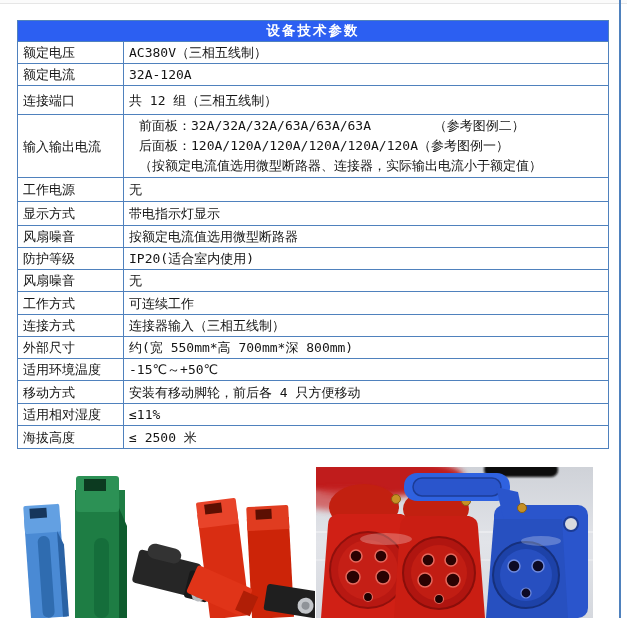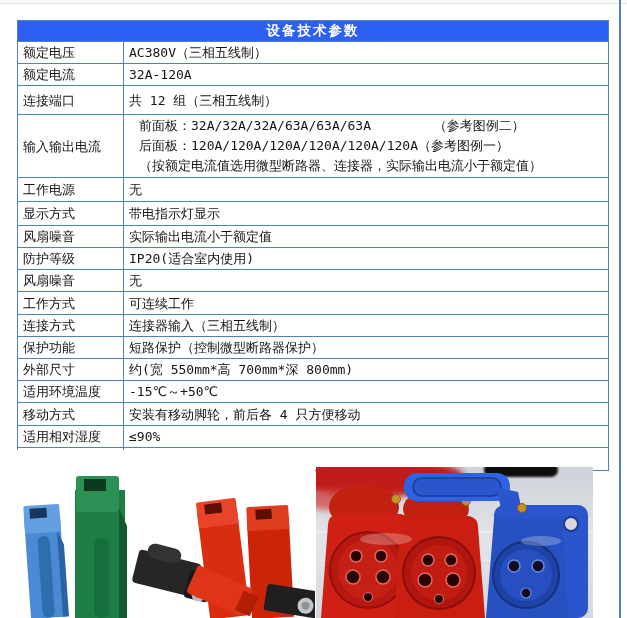--- a/index.html
+++ b/index.html
@@ -85,57 +85,53 @@
         <tr style="height: 24px;">
           <td class="label-cell">工作电源</td>
           <td class="value-cell">无</td>
         </tr>
         <tr style="height: 24px;">
           <td class="label-cell">显示方式</td>
           <td class="value-cell">带电指示灯显示</td>
         </tr>
         <tr style="height: 22px;">
           <td class="label-cell">风扇噪音</td>
-          <td class="value-cell">实际输出电流小于额定值</td>
+          <td class="value-cell">按额定电流值选用微型断路器</td>
         </tr>
         <tr style="height: 22px;">
           <td class="label-cell">防护等级</td>
           <td class="value-cell">IP20(适合室内使用)</td>
         </tr>
         <tr style="height: 22px;">
           <td class="label-cell">风扇噪音</td>
           <td class="value-cell">无</td>
         </tr>
         <tr style="height: 23px; margin-top: 20px;">
           <td class="label-cell">工作方式</td>
           <td class="value-cell">可连续工作</td>
         </tr>
         <tr style="height: 22px;">
           <td class="label-cell">连接方式</td>
           <td class="value-cell">连接器输入（三相五线制）</td>
         </tr>
         <tr style="height: 21px;">
-          <td class="label-cell">保护功能</td>
-          <td class="value-cell">短路保护（控制微型断路器保护）</td>
-        </tr>
-        <tr style="height: 21px;">
           <td class="label-cell">外部尺寸</td>
           <td class="value-cell">约(宽 550mm*高 700mm*深 800mm)</td>
         </tr>
         <tr style="height: 22px;">
           <td class="label-cell">适用环境温度</td>
           <td class="value-cell">-15℃～+50℃</td>
         </tr>
         <tr style="height: 23px;">
           <td class="label-cell">移动方式</td>
           <td class="value-cell">安装有移动脚轮，前后各 4 只方便移动</td>
         </tr>
         <tr style="height: 21px;">
           <td class="label-cell">适用相对湿度</td>
-          <td class="value-cell">≤90%</td>
+          <td class="value-cell">≤11%</td>
         </tr>
         <tr style="height: 23px;">
           <td class="label-cell">海拔高度</td>
           <td class="value-cell">≤ 2500 米</td>
         </tr>
       </tbody>
   </table>
 
   <div class="photo photo-left">
     <svg viewBox="0 0 300 168" xmlns="http://www.w3.org/2000/svg">

